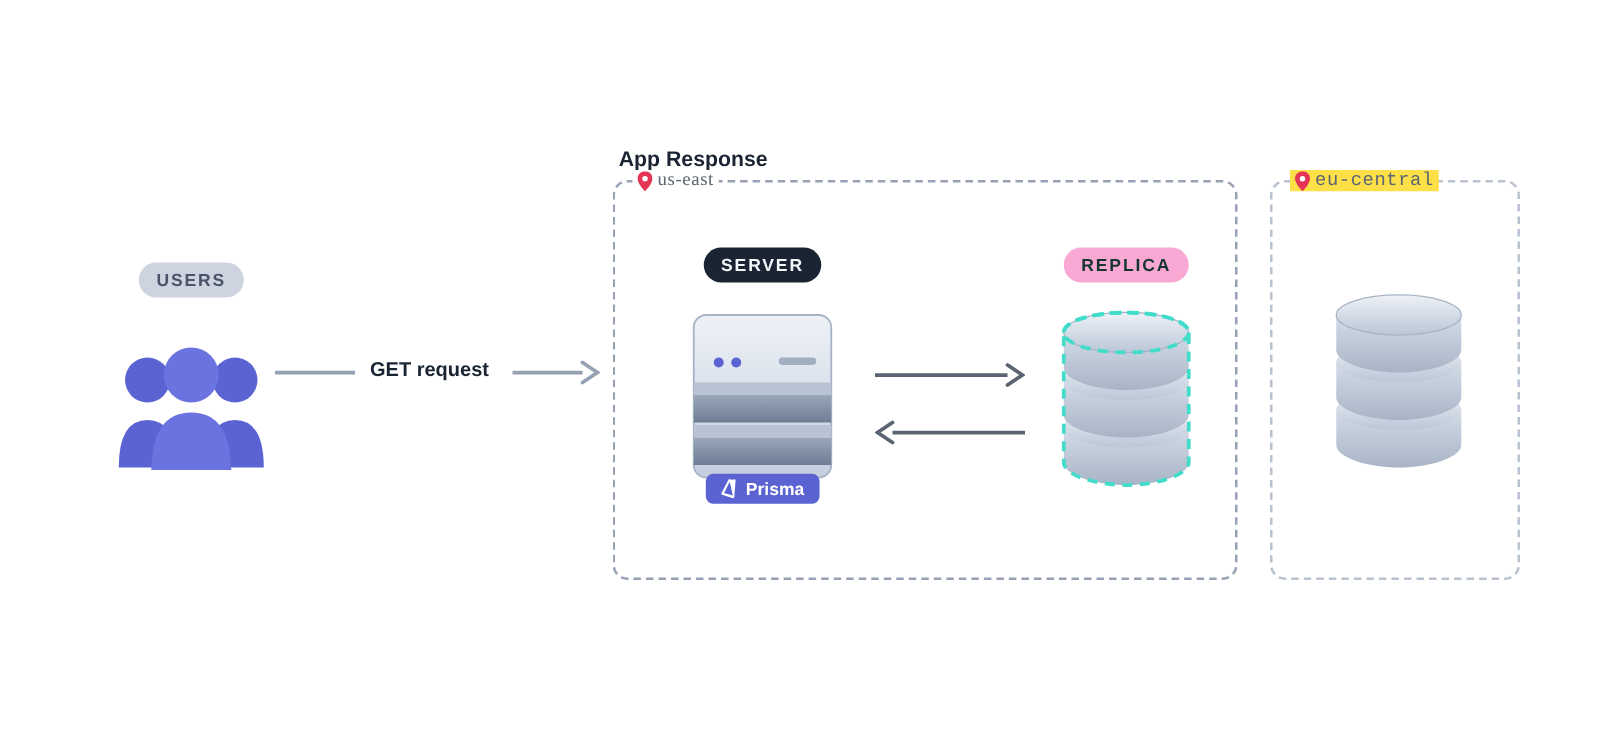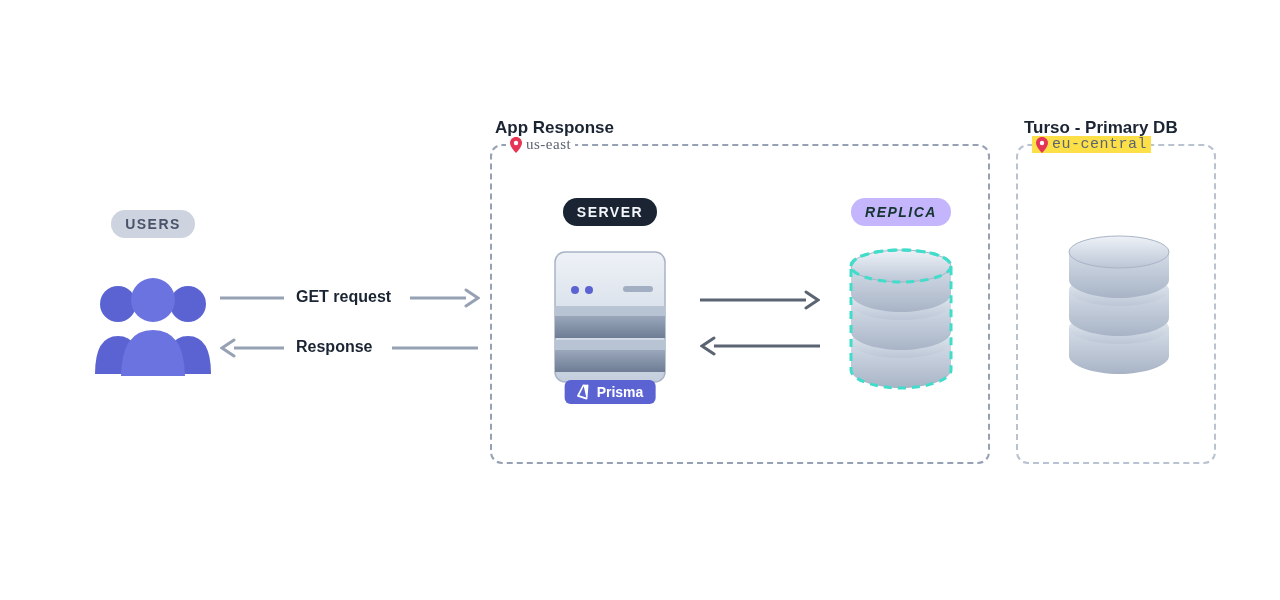--- a/index.html
+++ b/index.html
@@ -22,21 +22,21 @@
     font-size: 14px;
     font-weight: 700;
     letter-spacing: 1.5px;
     padding: 6px 14px;
     border-radius: 16px;
     text-transform: uppercase;
     white-space: nowrap;
   }
   .badge-users { background: #CDD4DF; color: #495369; }
   .badge-server { background: #1A2433; color: #F4F7FA; }
-  .badge-replica { background: #c4b5fd; color: #14342F; font-style: italic; }
+  .badge-replica { background: #f9a8d4; color: #14342F; }
   .section-title {
     font-size: 17px;
     font-weight: 700;
     color: #1A2433;
     text-align: left;
   }
   .region {
     font-family: ui-monospace, SFMono-Regular, Menlo, Consolas, "Liberation Mono", monospace;
     font-size: 15px;
     color: #5B6472;
@@ -99,28 +99,20 @@
 
   <div style="position:absolute; left:220px; top:286px; width:260px;">
     <svg width="260" height="24" viewBox="0 0 260 24">
       <line x1="0" y1="12" x2="64" y2="12" stroke="#96A1B4" stroke-width="3"></line>
       <line x1="190" y1="12" x2="246" y2="12" stroke="#96A1B4" stroke-width="3"></line>
       <path d="M246 4 L258 12 L246 20" fill="none" stroke="#96A1B4" stroke-width="3" stroke-linecap="round"></path>
     </svg>
     <div style="position:absolute; left:76px; top:2px;" class="label">GET request</div>
   </div>
 
-  <div style="position:absolute; left:220px; top:336px; width:260px;">
-    <svg width="260" height="24" viewBox="0 0 260 24">
-      <path d="M14 4 L2 12 L14 20" fill="none" stroke="#96A1B4" stroke-width="3" stroke-linecap="round"></path>
-      <line x1="14" y1="12" x2="64" y2="12" stroke="#96A1B4" stroke-width="3"></line>
-      <line x1="172" y1="12" x2="258" y2="12" stroke="#96A1B4" stroke-width="3"></line>
-    </svg>
-    <div style="position:absolute; left:76px; top:2px;" class="label">Response</div>
-  </div>
 
   <div style="position:absolute; left:495px; top:118px;">
     <div class="section-title">App Response</div>
   </div>
   <div class="box" style="left:490px; top:144px; width:500px; height:320px;"></div>
   <div class="region" style="position:absolute; left:506px; top:136px; background:#fff; padding:0 4px;font-family:Liberation Serif, serif;">
     <span class="pin">
       <svg width="12" height="16" viewBox="0 0 12 16">
           <path d="M6 0 C2.6 0 0 2.6 0 6 C0 10 6 16 6 16 C6 16 12 10 12 6 C12 2.6 9.4 0 6 0 Z" fill="#E53556"></path>
           <circle cx="6" cy="6" r="2.2" fill="#fff"></circle>
@@ -199,23 +191,20 @@
 
         <path d="M15 20 L15 48 C15 58 40 66 65 66 C90 66 115 58 115 48 L115 20 Z" fill="url(#dg2)"></path>
         <ellipse cx="65" cy="20" rx="50" ry="16" fill="url(#dg1)" stroke="#A8B4C6" stroke-width="1"></ellipse>
 
         <path d="M15 20 C15 10 40 4 65 4 C90 4 115 10 115 20 L115 124 C115 134 90 142 65 142 C40 142 15 134 15 124 Z" fill="none" stroke="#42DCCB" stroke-width="3" stroke-dasharray="8 6"></path>
         <ellipse cx="65" cy="20" rx="50" ry="16" fill="none" stroke="#42DCCB" stroke-width="3" stroke-dasharray="8 6"></ellipse>
       </svg>
     </div>
   </div>
 
-  <div style="position:absolute; left:1024px; top:118px;">
-    <div class="section-title">Turso - Primary DB</div>
-  </div>
   <div class="box" style="left:1016px; top:144px; width:200px; height:320px; border-color:#B9C2D0;"></div>
   <div class="region" style="position:absolute; left:1032px; top:136px; background:#fde047; padding:0 4px;">
     <span class="pin">
       <svg width="12" height="16" viewBox="0 0 12 16">
           <path d="M6 0 C2.6 0 0 2.6 0 6 C0 10 6 16 6 16 C6 16 12 10 12 6 C12 2.6 9.4 0 6 0 Z" fill="#E53556"></path>
           <circle cx="6" cy="6" r="2.2" fill="#fff"></circle>
         </svg>
     </span>
     <span>eu-central</span>
   </div>

